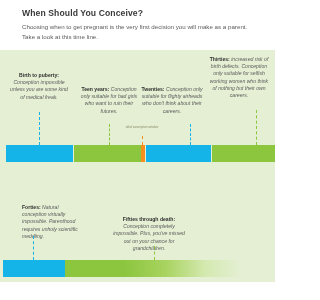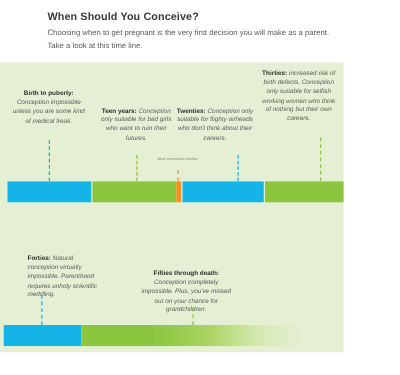--- a/index.html
+++ b/index.html
@@ -16,21 +16,21 @@
   #infographic {
     position: relative;
     width: 275px;
     height: 300px;
     background: #ffffff;
   }
 
   
   .header {
     position: absolute;
-    left: 16px;
+    left: 0;
     top: 0;
     width: 275px;
     height: 50px;
     background: #ffffff;
     box-sizing: border-box;
     padding: 9px 22px 0 22px;
   }
   .title {
     font-size: 8.6px;
     font-weight: bold;

